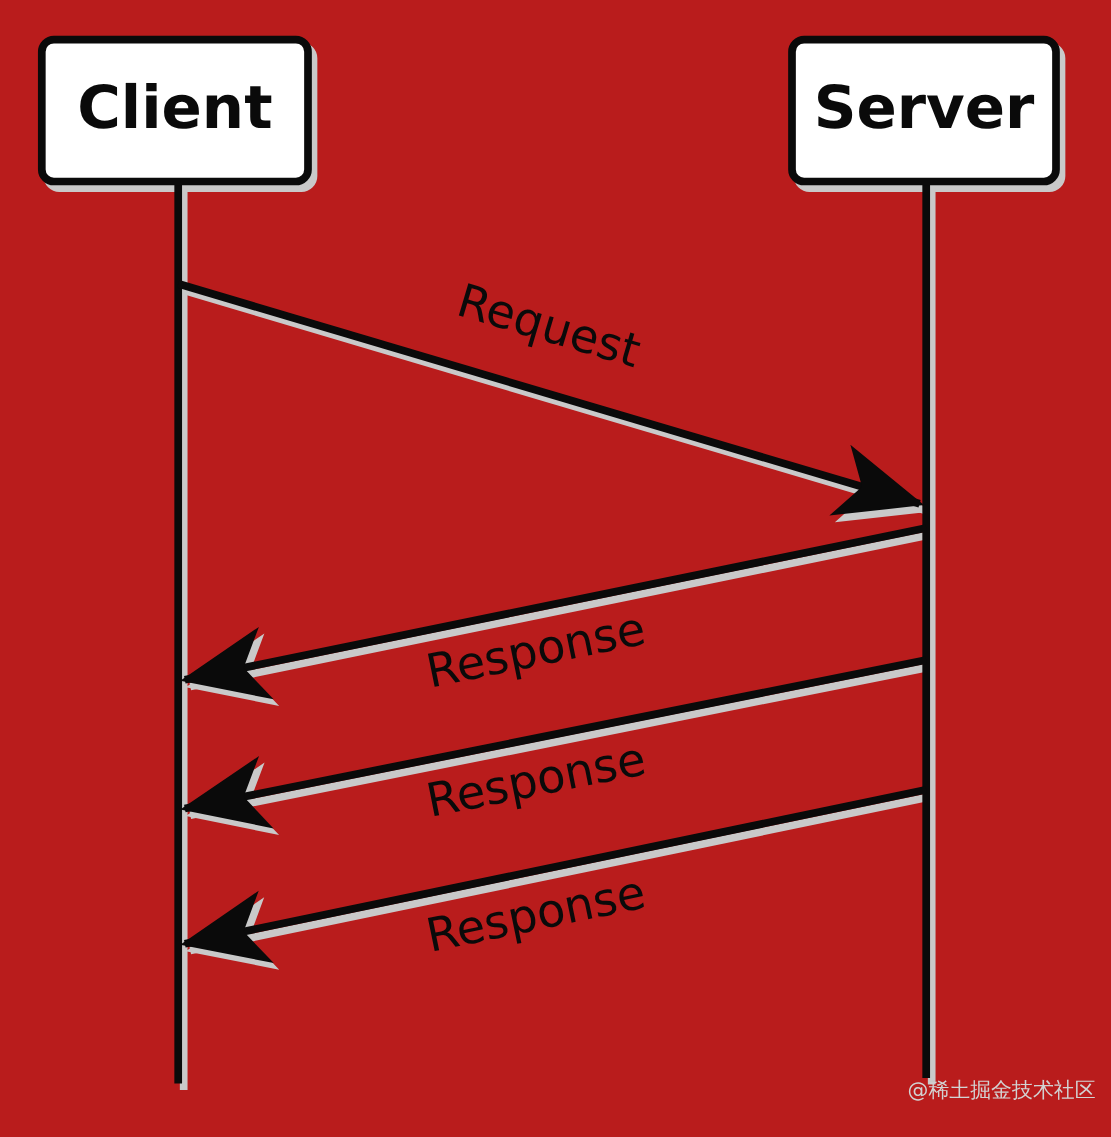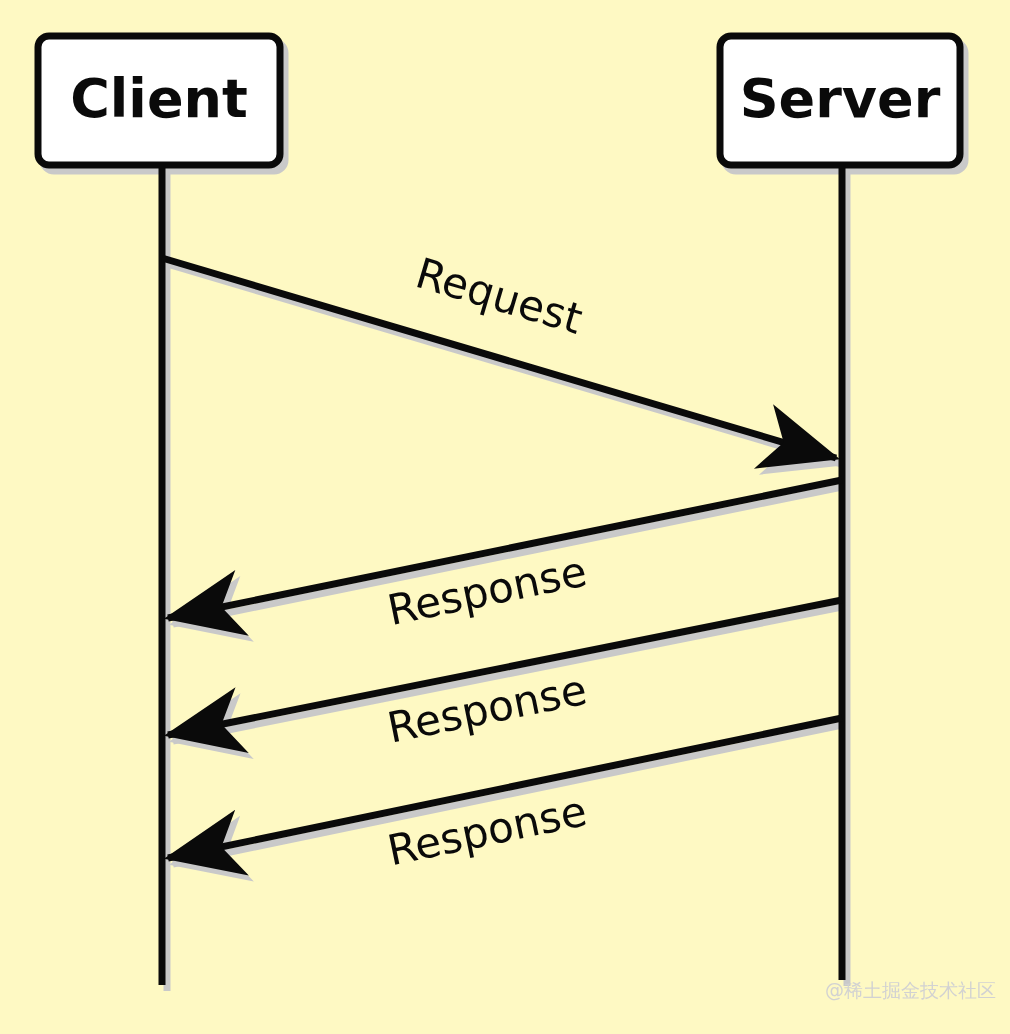--- a/index.html
+++ b/index.html
@@ -10,21 +10,21 @@
   body {
     width: 1010px;
     height: 1034px;
     font-family: "DejaVu Sans", sans-serif;
     overflow: hidden;
   }
   #canvas {
     position: relative;
     width: 1010px;
     height: 1034px;
-    background: #fef9c3;
+    background: #b91c1c;
   }
   #diagram {
     position: absolute;
     left: 0;
     top: 0;
     width: 1010px;
     height: 1034px;
   }
   .participant-label {
     font-family: "DejaVu Sans", sans-serif;

